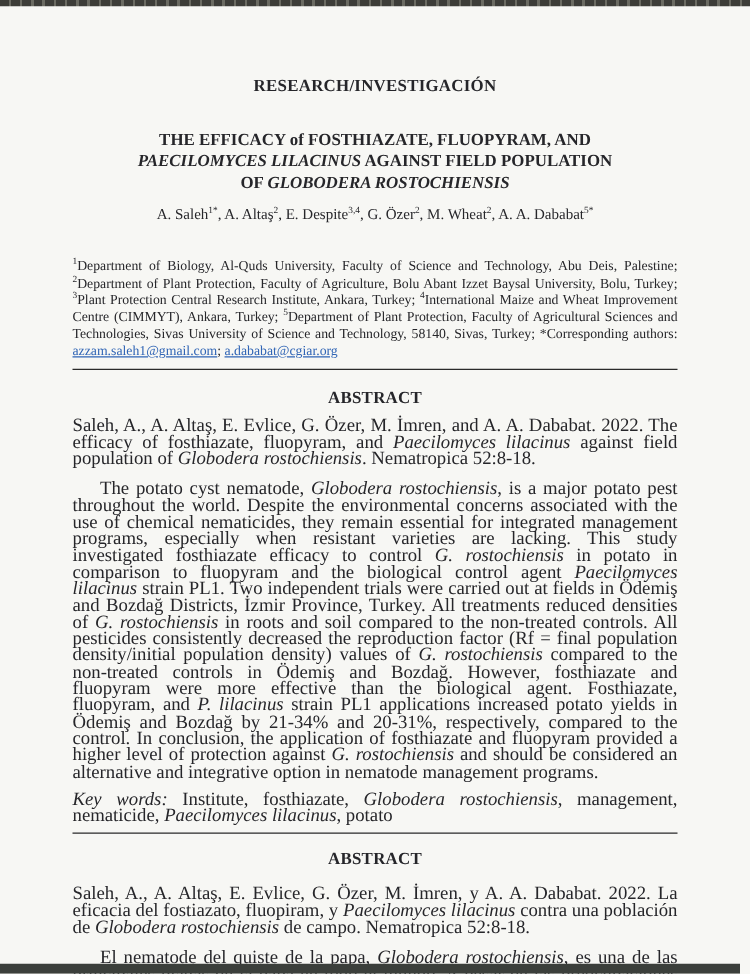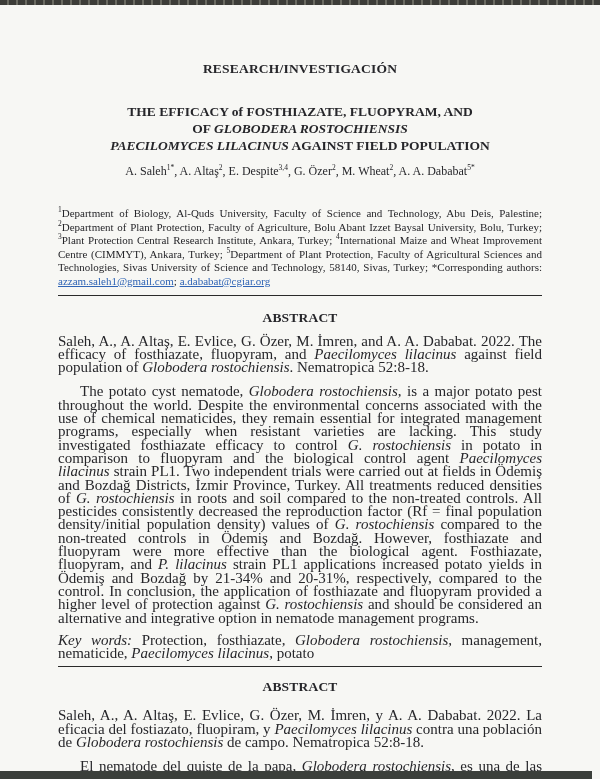--- a/index.html
+++ b/index.html
@@ -59,37 +59,37 @@
 <body>
 
 <div class="top-strip"></div>
 
 <div class="page">
 
   <div class="section-heading journal-section">RESEARCH/INVESTIGACIÓN</div>
 
   <div class="article-title">
     <div><span>THE EFFICACY of FOSTHIAZATE, FLUOPYRAM, AND</span></div>
+    <div><i>PAECILOMYCES LILACINUS</i><span> AGAINST FIELD POPULATION</span></div>
     <div><span>OF </span><i>GLOBODERA ROSTOCHIENSIS</i></div>
-    <div><i>PAECILOMYCES LILACINUS</i><span> AGAINST FIELD POPULATION</span></div>
   </div>
 
   <div class="authors"><span>A. Saleh</span><sup>1*</sup><span>, A. Altaş</span><sup>2</sup><span>, E. Despite</span><sup>3,4</sup><span>, G. Özer</span><sup>2</sup><span>, M. Wheat</span><sup>2</sup><span>, A. A. Dababat</span><sup>5*</sup></div>
 
   <div class="affiliations"><sup>1</sup><span>Department of Biology, Al-Quds University, Faculty of Science and Technology, Abu Deis, Palestine; </span><sup>2</sup><span>Department of Plant Protection, Faculty of Agriculture, Bolu Abant Izzet Baysal University, Bolu, Turkey; </span><sup>3</sup><span>Plant Protection Central Research Institute, Ankara, Turkey; </span><sup>4</sup><span>International Maize and Wheat Improvement Centre (CIMMYT), Ankara, Turkey; </span><sup>5</sup><span>Department of Plant Protection, Faculty of Agricultural Sciences and Technologies, Sivas University of Science and Technology, 58140, Sivas, Turkey; *Corresponding authors: </span><a href="#" class="email-link">azzam.saleh1@gmail.com</a><span>; </span><a href="#" class="email-link">a.dababat@cgiar.org</a></div>
 
   <hr class="rule">
 
   <div class="section-heading abstract-heading">ABSTRACT</div>
 
   <div class="para citation"><span>Saleh, A., A. Altaş, E. Evlice, G. Özer, M. İmren, and A. A. Dababat.  2022. The efficacy of fosthiazate, fluopyram, and </span><i>Paecilomyces lilacinus</i><span> against field population of </span><i>Globodera rostochiensis</i><span>. Nematropica 52:8-18.</span></div>
 
   <div class="para body-para"><span>The potato cyst nematode, </span><i>Globodera rostochiensis</i><span>, is a major potato pest throughout the world. Despite the environmental concerns associated with the use of chemical nematicides, they remain essential for integrated management programs, especially when resistant varieties are lacking. This study investigated fosthiazate efficacy to control </span><i>G. rostochiensis</i><span> in potato in comparison to fluopyram and the biological control agent </span><i>Paecilomyces lilacinus</i><span> strain PL1. Two independent trials were carried out at fields in Ödemiş and Bozdağ Districts, İzmir Province, Turkey. All treatments reduced densities of </span><i>G. rostochiensis</i><span> in roots and soil compared to the non-treated controls. All pesticides consistently decreased the reproduction factor (Rf = final population density/initial population density) values of </span><i>G. rostochiensis</i><span> compared to the non-treated controls in Ödemiş and Bozdağ. However, fosthiazate and fluopyram were more effective than the biological agent.  Fosthiazate, fluopyram, and </span><i>P. lilacinus</i><span> strain PL1 applications increased potato yields in Ödemiş and Bozdağ by 21-34% and 20-31%, respectively, compared to the control. In conclusion, the application of fosthiazate and fluopyram provided a higher level of protection against </span><i>G. rostochiensis</i><span> and should be considered an alternative and integrative option in nematode management programs.</span></div>
 
-  <div class="para keywords"><i>Key words:</i><span> Protection, fosthiazate, </span><i>Globodera rostochiensis</i><span>, management, nematicide, </span><i>Paecilomyces lilacinus</i><span>, potato</span></div>
+  <div class="para keywords"><i>Key words:</i><span> Institute, fosthiazate, </span><i>Globodera rostochiensis</i><span>, management, nematicide, </span><i>Paecilomyces lilacinus</i><span>, potato</span></div>
 
   <hr class="rule">
 
   <div class="section-heading resumen-heading">ABSTRACT</div>
 
   <div class="para resumen-citation"><span>Saleh, A., A. Altaş, E. Evlice, G. Özer, M. İmren, y A. A. Dababat. 2022. La eficacia del fostiazato, fluopiram, y </span><i>Paecilomyces lilacinus</i><span> contra una población de </span><i>Globodera rostochiensis</i><span> de campo. Nematropica 52:8-18.</span></div>
 
   <div class="para body-para"><span>El nematode del quiste de la papa, </span><i>Globodera rostochiensis</i><span>, es una de las principales plagas de la papa en todo el mundo. A pesar de las preocupaciones ambientales asociadas con el uso de nematicidas químicos, siguen siendo esenciales para los programas de manejo integrado, especialmente cuando no exiten</span></div>
 
   <div class="page-number">8</div>

